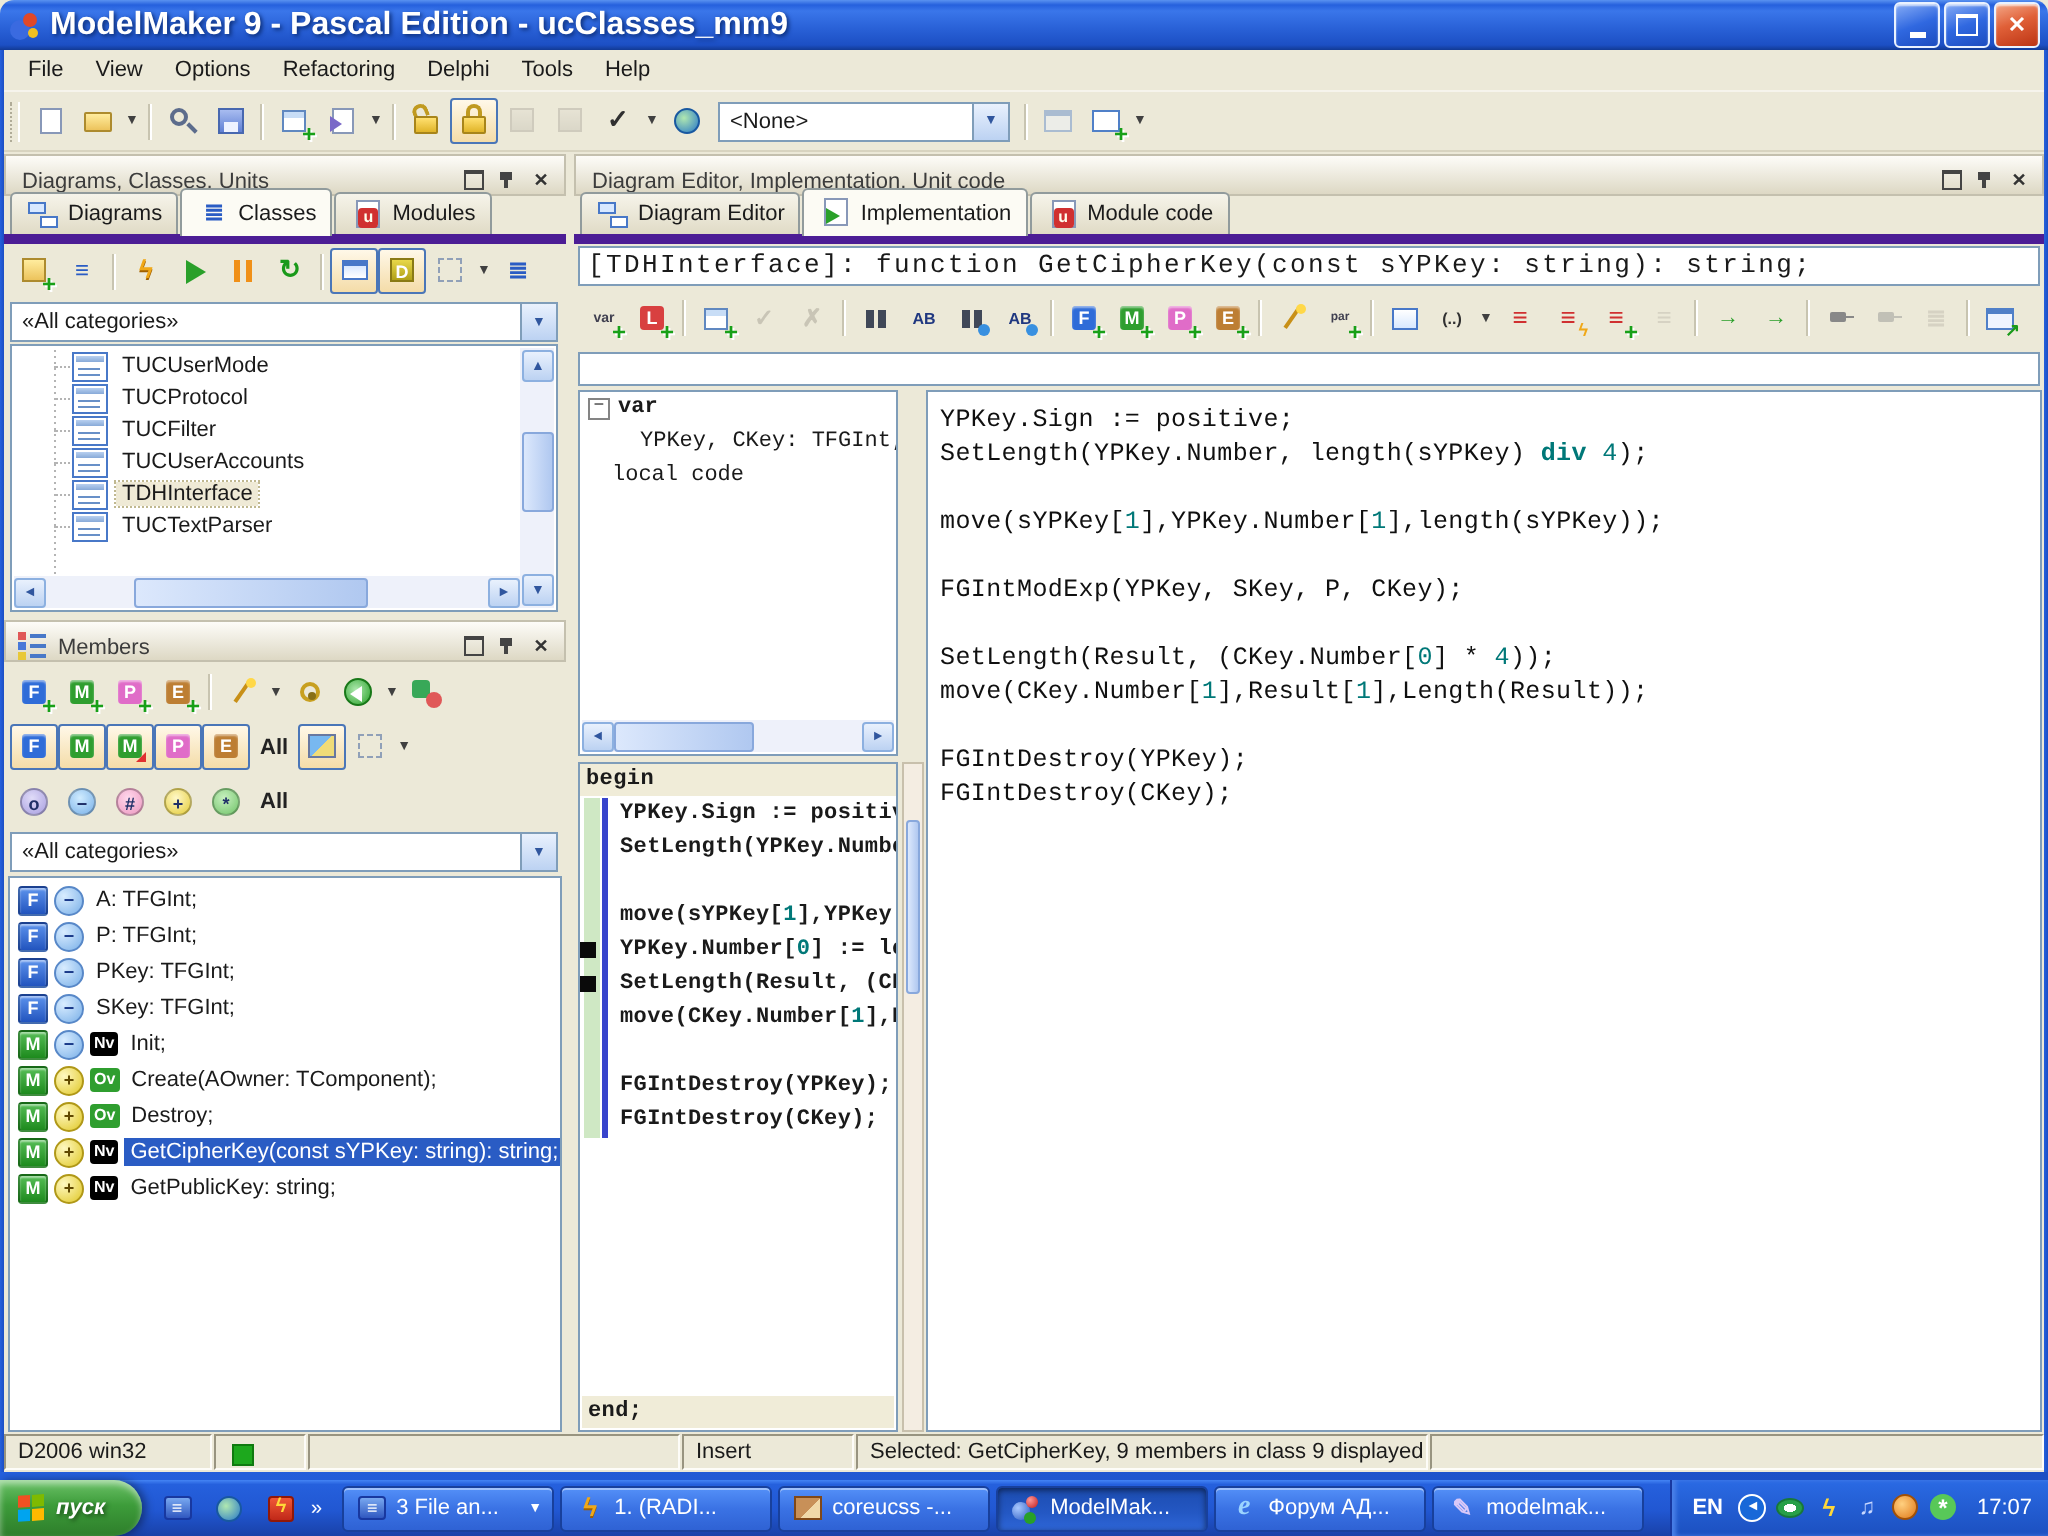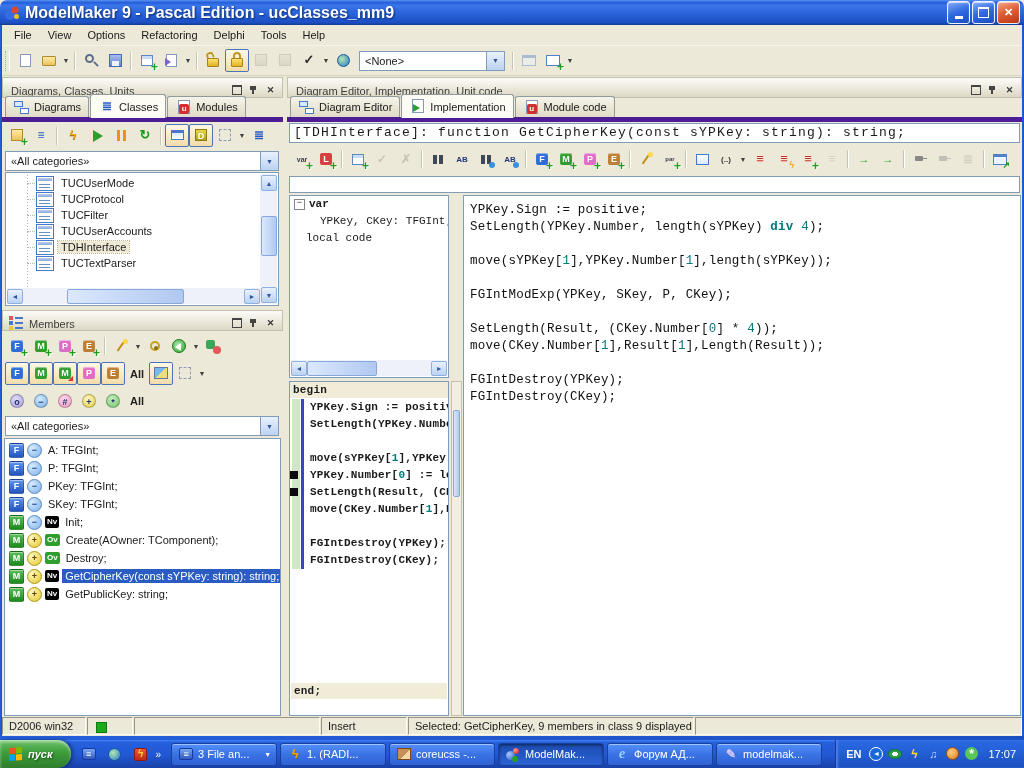--- a/index.html
+++ b/index.html
@@ -224,21 +224,21 @@
   .vr-local{padding-left:16px}
 
   #secpanel{left:289px;top:381px;width:160px;height:335px;background:#fff;border:1px solid #7f9db9;box-sizing:border-box;overflow:hidden;
     font-family:"Liberation Mono",monospace;font-size:11px;font-weight:bold;letter-spacing:.2px}
   .beginrow{height:16px;line-height:16px;background:#f0ecd8;padding-left:3px}
   #sbody{position:relative;margin-left:16px;margin-top:1px}
   #sbody::before{content:"";position:absolute;left:-14px;top:0;width:8px;height:100%;background:#cfe8c4}
   #sbody::after{content:"";position:absolute;left:-5px;top:0;width:3px;height:100%;background:#3844cc}
   .srow{height:17px;line-height:17px;white-space:pre;position:relative;padding-left:4px}
   .srow .marker{position:absolute;left:-16px;top:4px;width:8px;height:8px;background:#0a0a0a}
-  .endrow{position:absolute;left:1px;right:1px;bottom:16px;height:16px;line-height:16px;background:#f0ecd8;padding-left:3px}
+  .endrow{position:absolute;left:1px;right:1px;bottom:1px;height:16px;line-height:16px;background:#f0ecd8;padding-left:3px}
 
   #ministrip{left:451px;top:381px;width:11px;height:335px;background:#f4ede2;border:1px solid #c8c0ac;box-sizing:border-box}
   #ministrip .mthumb{position:absolute;left:1px;right:1px;top:28px;height:85px;background:linear-gradient(90deg,#dce8fc,#b0c8f0);border:1px solid #88a8dc;border-radius:2px}
 
   #maincode{left:463px;top:195px;width:558px;height:521px;background:#fff;border:1px solid #7f9db9;box-sizing:border-box;overflow:hidden;
     font-family:"Liberation Mono",monospace;font-size:12.5px;letter-spacing:.2px;color:#101010;padding:6px 0 0 6px}
   .codeline{height:17px;line-height:17px;white-space:pre}
   .kw{color:#007878;font-weight:bold}
   .num{color:#007878}
 
@@ -778,21 +778,21 @@
     <div class="codeline">FGIntModExp(YPKey, SKey, P, CKey);</div>
     <div class="codeline"> </div>
     <div class="codeline">SetLength(Result, (CKey.Number[<span class="num">0</span>] * <span class="num">4</span>));</div>
     <div class="codeline">move(CKey.Number[<span class="num">1</span>],Result[<span class="num">1</span>],Length(Result));</div>
     <div class="codeline"> </div>
     <div class="codeline">FGIntDestroy(YPKey);</div>
     <div class="codeline">FGIntDestroy(CKey);</div>
   </div>
 
 <div class="abs" id="statusbar">
-  <span class="scell" style="width:84px">D2006 win32</span>
+  <span class="scell" style="width:104px">D2006 win32</span>
   <span class="scell" style="width:46px"><span class="sind" style="display:inline-block"></span></span>
   <span class="scell" style="width:186px"></span>
   <span class="scell" style="width:86px">Insert</span>
   <span class="scell" style="width:286px">Selected: GetCipherKey,  9 members in class 9 displayed</span>
   <span class="scell" style="flex:1"></span>
 </div>
 <div class="abs frame" id="frame-b"></div>
 <div class="abs frame" id="frame-l"></div>
 <div class="abs frame" id="frame-r"></div>
 

